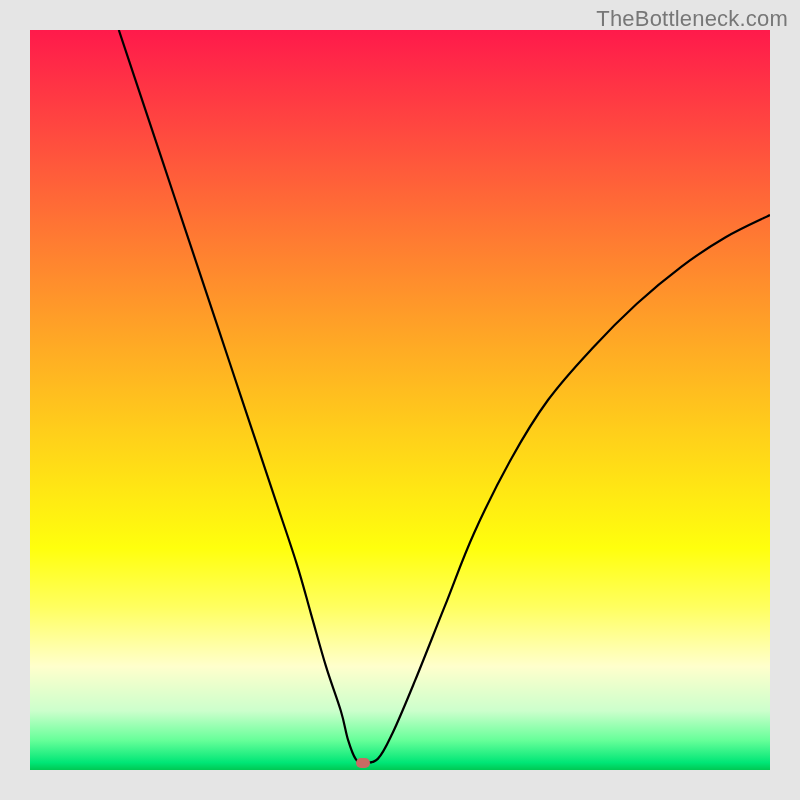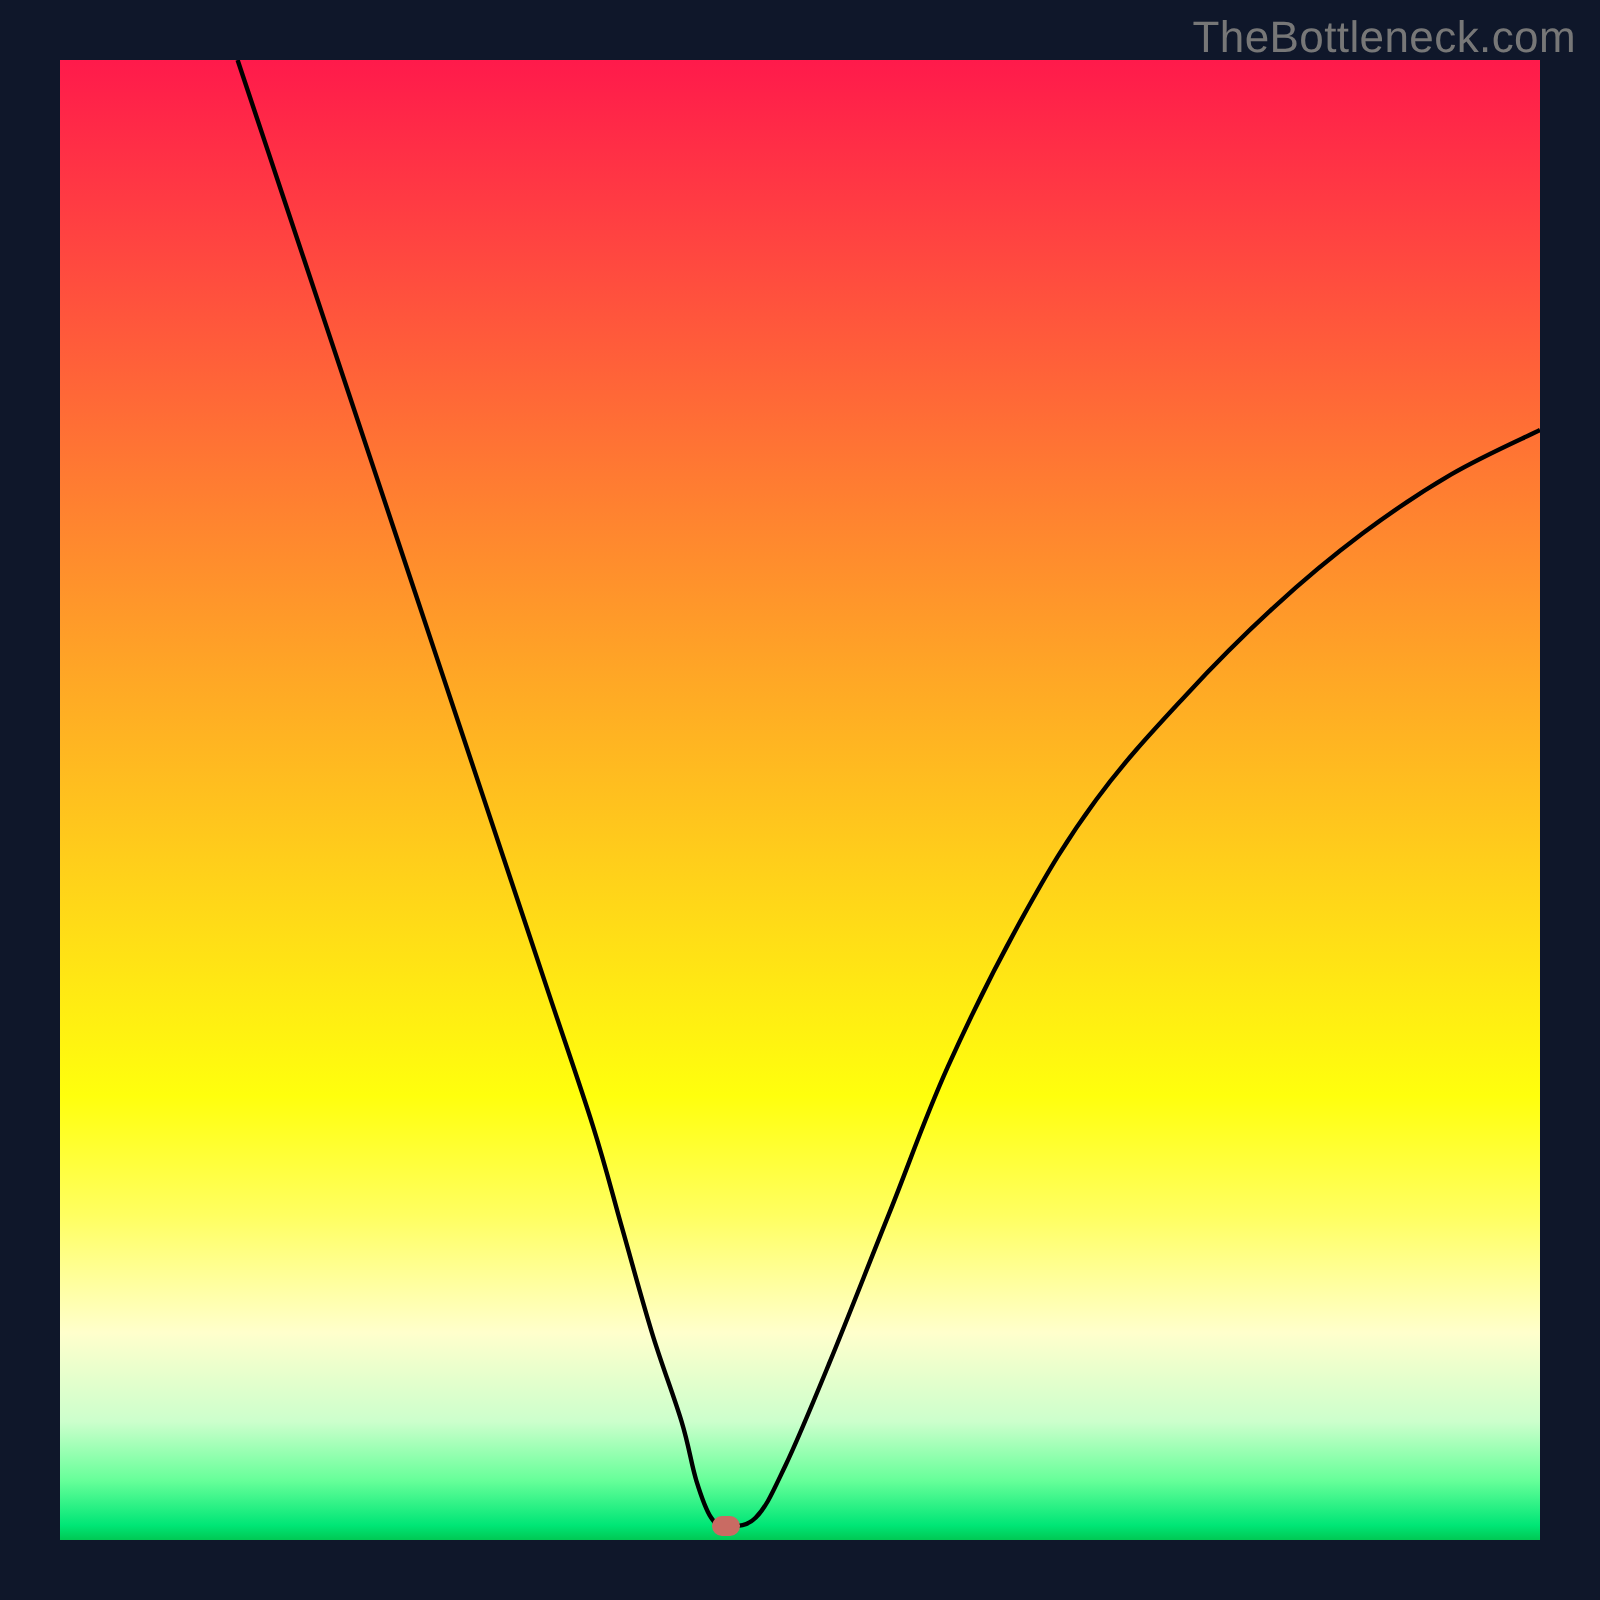--- a/index.html
+++ b/index.html
@@ -10,21 +10,21 @@
     background: #000;
     position: relative;
     font-family: Arial, Helvetica, sans-serif;
   }
   .outer {
     position: absolute;
     top: 0;
     left: 0;
     width: 800px;
     height: 800px;
-    background: #0f172a;
+    background: #e5e5e5;
   }
   .watermark {
     position: absolute;
     top: 6px;
     right: 12px;
     color: #777;
     font-size: 22px;
     letter-spacing: 0.2px;
     z-index: 10;
     user-select: none;

